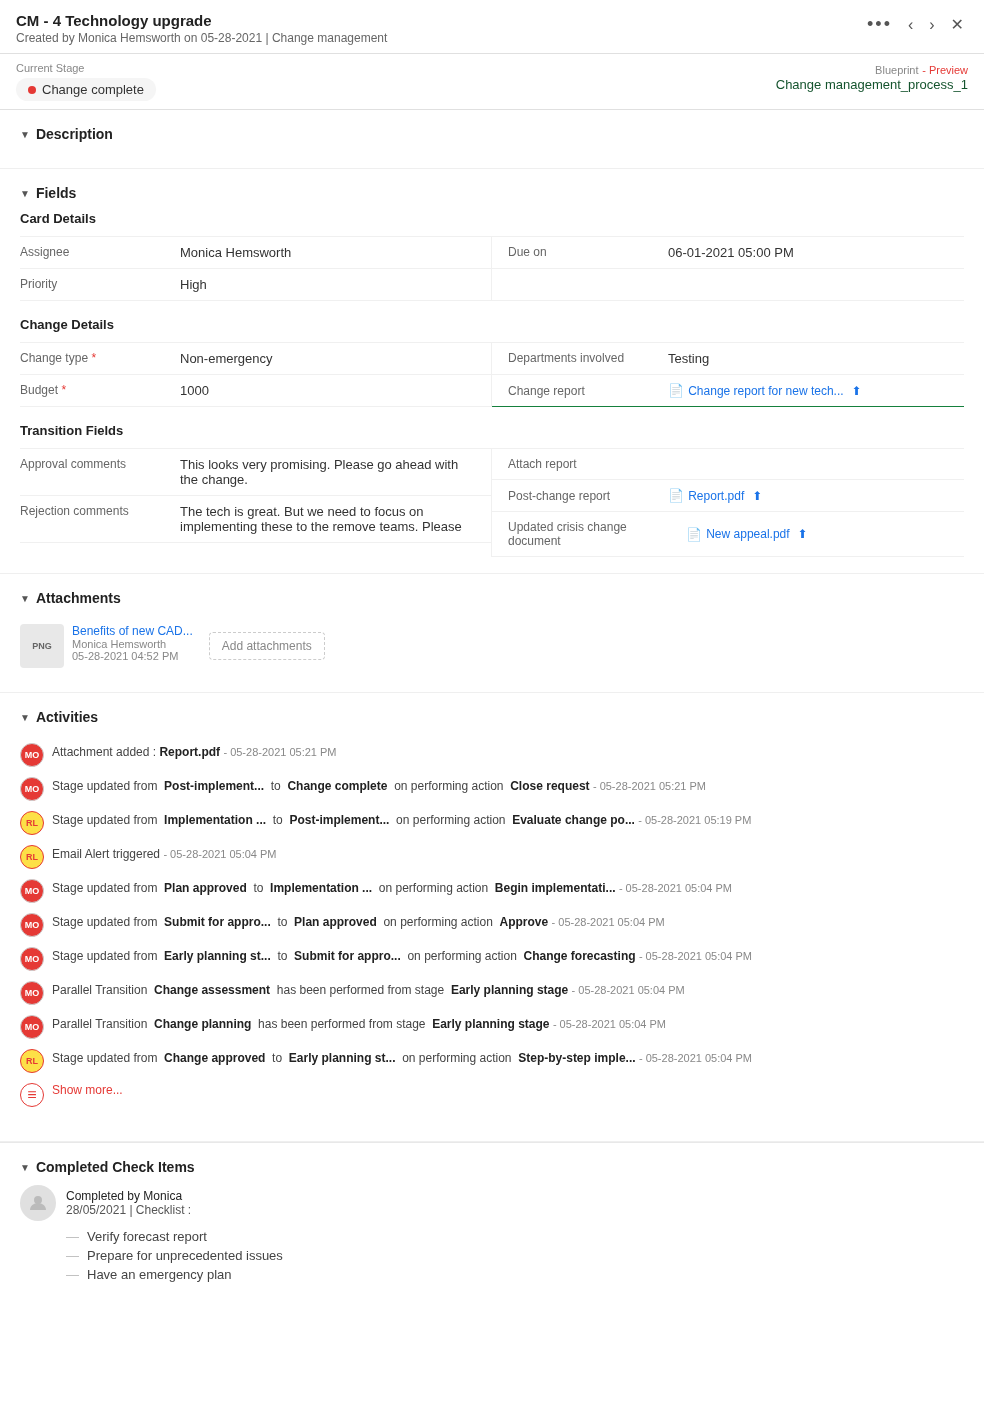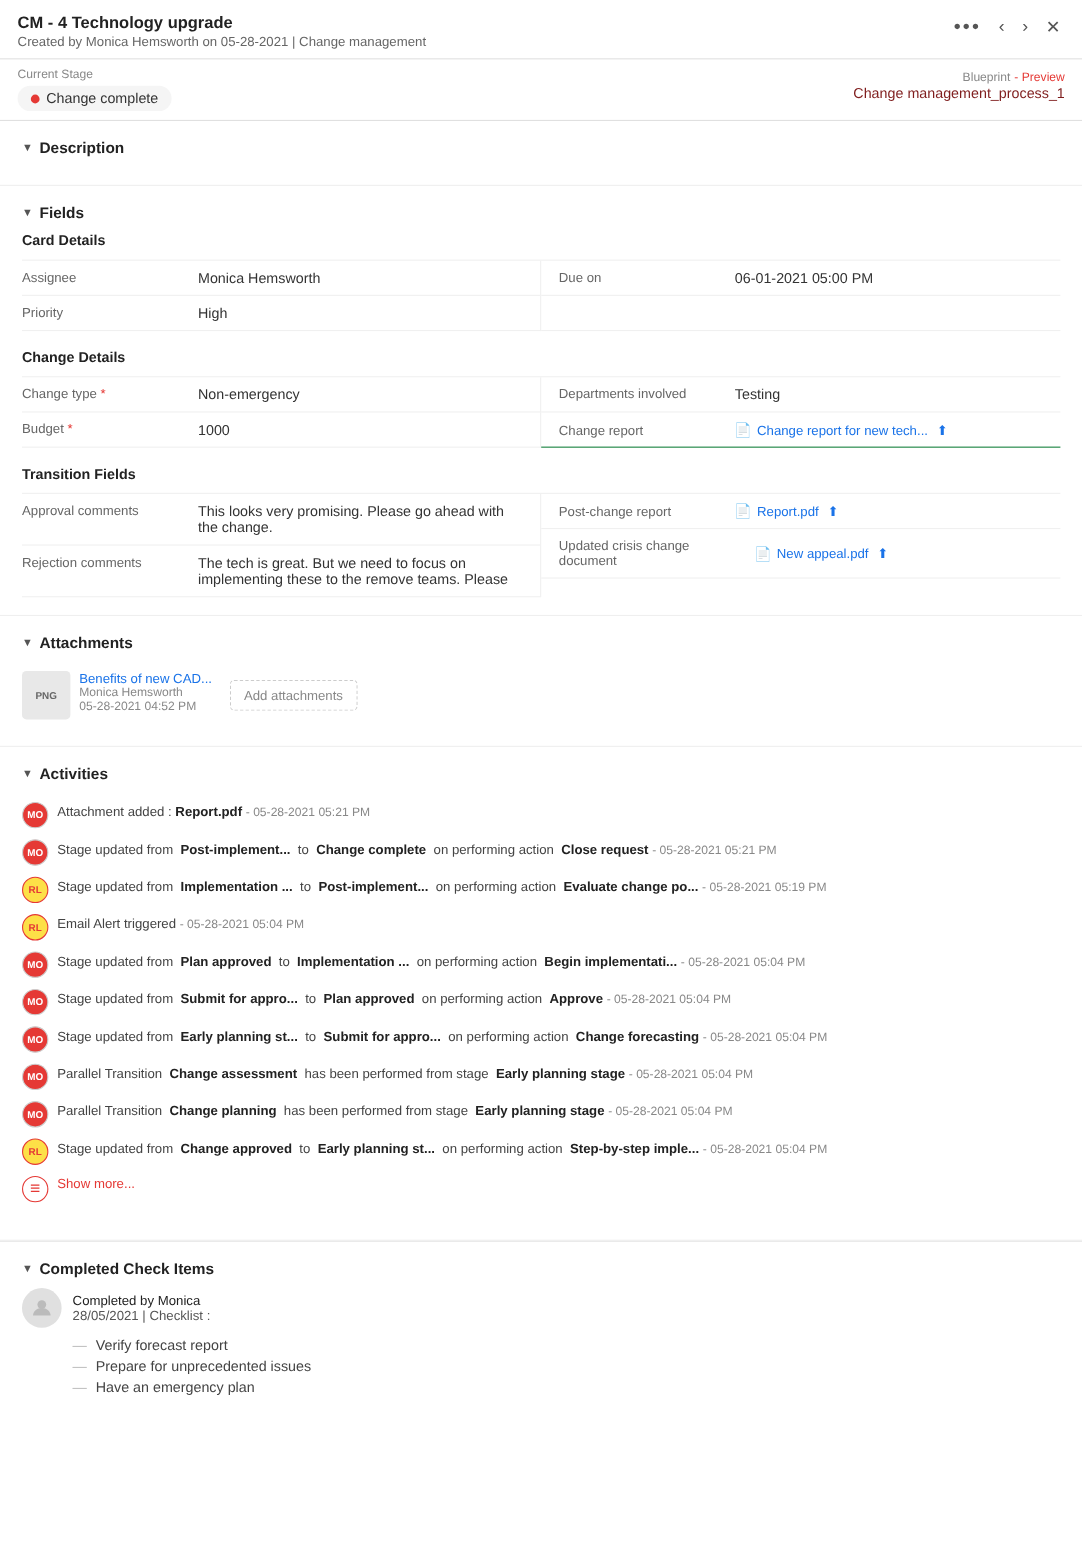--- a/index.html
+++ b/index.html
@@ -12,21 +12,21 @@
     .header-btn { background: none; border: none; cursor: pointer; font-size: 16px; color: #555; padding: 2px 4px; }
     .dots-btn { font-size: 18px; letter-spacing: 2px; }
 
     .stage-bar { padding: 8px 16px; border-bottom: 1px solid #e0e0e0; display: flex; justify-content: space-between; align-items: flex-start; }
     .stage-left .stage-label { font-size: 11px; color: #888; margin-bottom: 4px; }
     .stage-badge { display: inline-flex; align-items: center; gap: 6px; background: #f5f5f5; border-radius: 12px; padding: 4px 12px; font-size: 13px; font-weight: 500; }
     .stage-dot { width: 8px; height: 8px; border-radius: 50%; background: #e53935; }
     .stage-right { text-align: right; }
     .blueprint-label { font-size: 11px; color: #888; text-align: right; }
     .blueprint-link { color: #e53935; font-size: 11px; cursor: pointer; }
-    .blueprint-name { font-size: 13px; color: #7f1d1d; font-weight: 500; }
+    .blueprint-name { font-size: 13px; color: #14532d; font-weight: 500; }
 
     .section { padding: 16px 20px; border-bottom: 1px solid #efefef; }
     .section-header { display: flex; align-items: center; gap: 6px; margin-bottom: 10px; cursor: pointer; }
     .section-toggle { font-size: 10px; color: #555; }
     .section-title { font-size: 14px; font-weight: 600; color: #222; }
 
     .description-text { font-size: 13px; color: #444; line-height: 1.5; padding: 4px 0; }
 
     .subsection-title { font-size: 13px; font-weight: 600; color: #222; margin: 8px 0 10px; }
     .field-label { font-size: 12px; color: #666; }
@@ -155,20 +155,24 @@
         <span class="field-label">Approval comments</span>
         <span class="field-value">This looks very promising. Please go ahead with the change.</span>
       </div>
       <div style="padding: 8px 16px 8px 0; border-bottom:1px solid #f0f0f0; display:grid; grid-template-columns:160px 1fr;">
         <span class="field-label">Rejection comments</span>
         <span class="field-value">The tech is great. But we need to focus on implementing these to the remove teams. Please</span>
       </div>
     </div>
 
     <div>
+      <div style="padding: 8px 0 8px 16px; border-bottom:1px solid #f0f0f0; display:grid; grid-template-columns:160px 1fr;">
+        <span class="field-label">Attach report</span>
+        <span class="field-value"></span>
+      </div>
       <div style="padding: 8px 0 8px 16px; border-bottom:1px solid #f0f0f0; display:grid; grid-template-columns:160px 1fr; align-items:center;">
         <span class="field-label">Post-change report</span>
         <span class="field-link">
           <span style="font-size:13px;">📄</span>
           <span>Report.pdf</span>
           <span style="font-size:12px; margin-left:4px;">⬆</span>
         </span>
       </div>
       <div style="padding: 8px 0 8px 16px; border-bottom:1px solid #f0f0f0; display:grid; grid-template-columns:160px 1fr; align-items:center;gap:18px;">
         <span class="field-label">Updated crisis change document</span>

